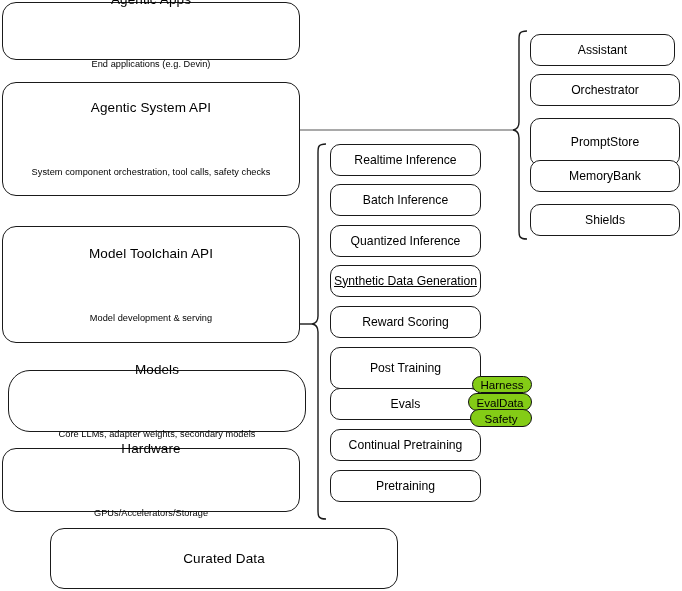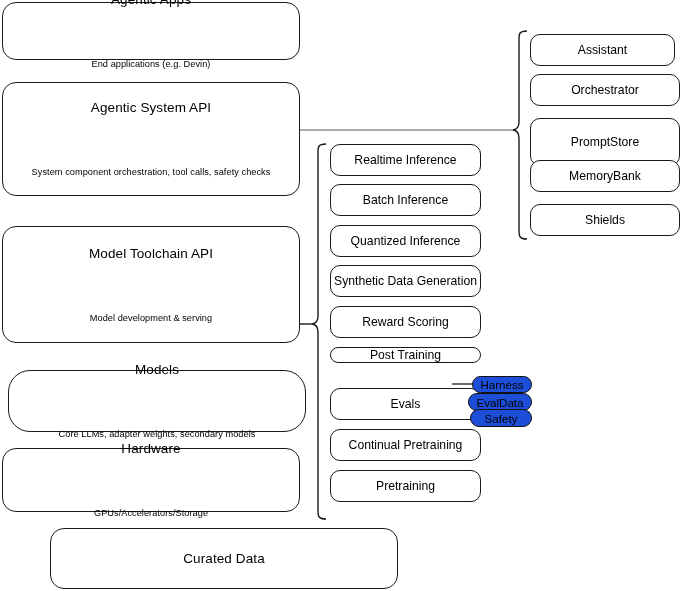--- a/index.html
+++ b/index.html
@@ -56,21 +56,21 @@
   }
   .item-label {
     font-size: 12.2px;
     line-height: 15px;
   }
   .pill {
     position: absolute;
     box-sizing: border-box;
     border: 1.5px solid #111;
     border-radius: 11px;
-    background: #1d4ed8;
+    background: #84cc16;
     display: flex;
     align-items: center;
     justify-content: center;
     font-size: 11.6px;
     line-height: 13px;
   }
   .connector-svg {
     position: absolute;
     left: 0; top: 0;
     width: 682px;
@@ -140,27 +140,27 @@
 
   <div class="box item-box" style="left:330px; top:144px; width:151px; height:32px;">
     <div class="item-label">Realtime Inference</div>
   </div>
   <div class="box item-box" style="left:330px; top:184px; width:151px; height:32px;">
     <div class="item-label">Batch Inference</div>
   </div>
   <div class="box item-box" style="left:330px; top:225px; width:151px; height:32px;">
     <div class="item-label">Quantized Inference</div>
   </div>
-  <div class="box item-box" style="left:330px; top:265px; width:151px; height:32px;">
+  <div class="box item-box" style="left:330px; top:265px; width:151px; height:32px;text-decoration:underline;">
     <div class="item-label">Synthetic Data Generation</div>
   </div>
   <div class="box item-box" style="left:330px; top:306px; width:151px; height:32px;">
     <div class="item-label">Reward Scoring</div>
   </div>
-  <div class="box item-box" style="left:330px; top:347px; width:151px; height:16px;">
+  <div class="box item-box" style="left:330px; top:347px; width:151px; height:42px;">
     <div class="item-label">Post Training</div>
   </div>
   <div class="box item-box" style="left:330px; top:388px; width:151px; height:32px;">
     <div class="item-label">Evals</div>
   </div>
   <div class="box item-box" style="left:330px; top:429px; width:151px; height:32px;">
     <div class="item-label">Continual Pretraining</div>
   </div>
   <div class="box item-box" style="left:330px; top:470px; width:151px; height:32px;">
     <div class="item-label">Pretraining</div>

